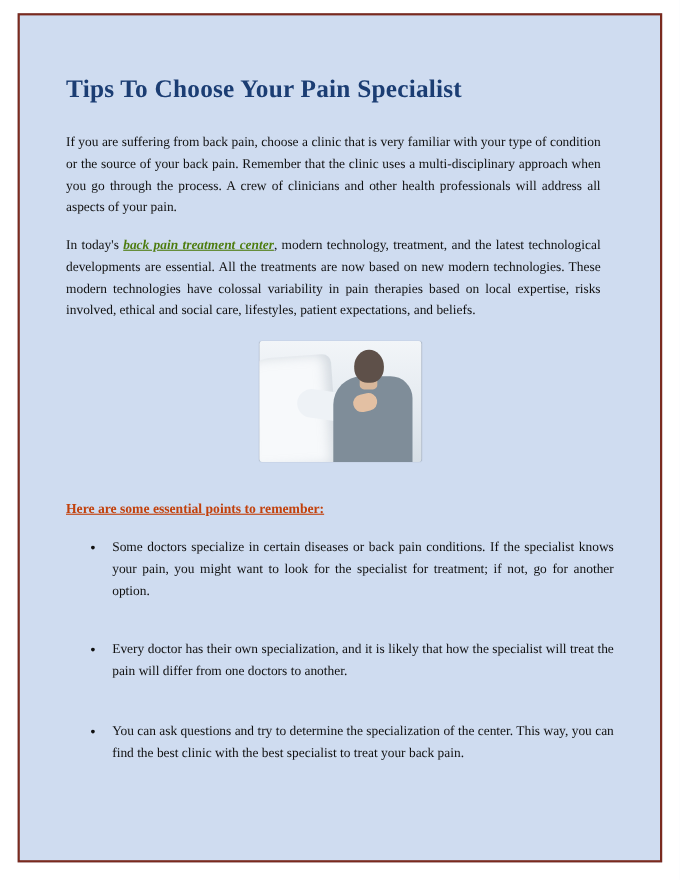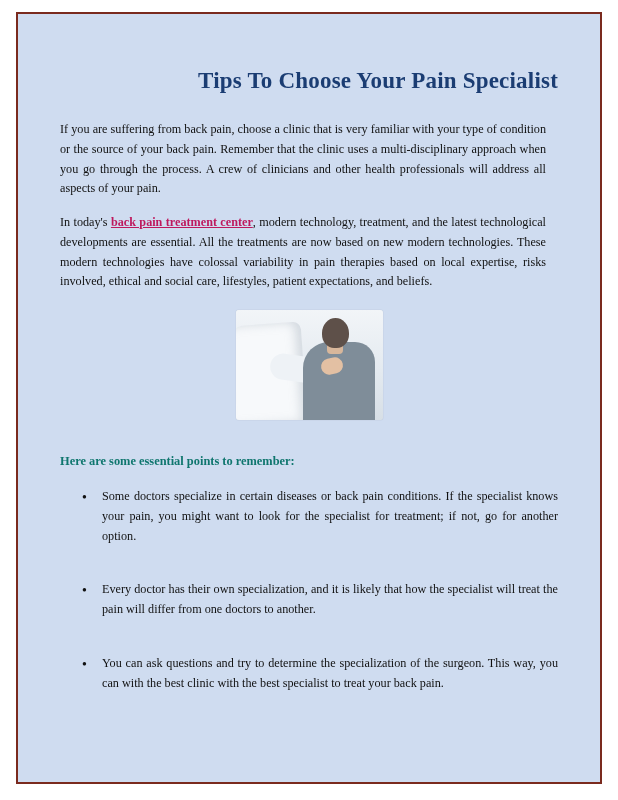--- a/index.html
+++ b/index.html
@@ -37,35 +37,36 @@
     bottom: 22px;
     background: #cfdcf0;
     box-sizing: border-box;
     padding: 24px 20px 20px 20px;
   }
   h1.title {
     font-family: "Liberation Serif", serif;
     font-size: 23px;
     font-weight: bold;
     color: #1b3d73;
-    text-align: right;
+    text-align: left;
     margin: 12px 0 26px 0;
     letter-spacing: 0.2px;
   }
   p.para {
     font-size: 12.2px;
     line-height: 1.62;
     color: #111111;
     text-align: justify;
     margin: 0 12px 14px 0;
   }
   a.inline-link {
-    color: #be185d;
+    color: #4d7c0f;
     font-weight: bold;
     text-decoration: underline;
+    font-style: italic;
   }
   .image-wrap {
     text-align: center;
     margin: 18px 0 22px 0;
   }
   .photo {
     display: inline-block;
     width: 147px;
     height: 110px;
     border-radius: 3px;
@@ -121,22 +122,23 @@
     position: absolute;
     right: 40px; top: 48px;
     width: 22px; height: 16px;
     background: #e3c0a3;
     border-radius: 8px;
     transform: rotate(-12deg);
   }
   h2.subhead {
     font-size: 12.4px;
     font-weight: bold;
-    color: #0f766e;
+    color: #c2410c;
     margin: 30px 0 18px 0;
+    text-decoration: underline;
   }
   ul.points {
     margin: 0;
     padding-left: 28px;
     list-style: none;
   }
   ul.points li {
     position: relative;
     font-size: 12.2px;
     line-height: 1.62;
@@ -178,18 +180,18 @@
           <div class="patient-head"></div>
           <div class="hand"></div>
         </div>
       </div>
 
       <h2 class="subhead">Here are some essential points to remember:</h2>
 
       <ul class="points">
         <li>Some doctors specialize in certain diseases or back pain conditions. If the specialist knows your pain, you might want to look for the specialist for treatment; if not, go for another option.</li>
         <li>Every doctor has their own specialization, and it is likely that how the specialist will treat the pain will differ from one doctors to another.</li>
-        <li>You can ask questions and try to determine the specialization of the surgeon. This way, you can with the best clinic with the best specialist to treat your back pain.</li>
+        <li>You can ask questions and try to determine the specialization of the center. This way, you can find the best clinic with the best specialist to treat your back pain.</li>
       </ul>
 
     </div>
   </div>
 </div>
 
 </body></html>

